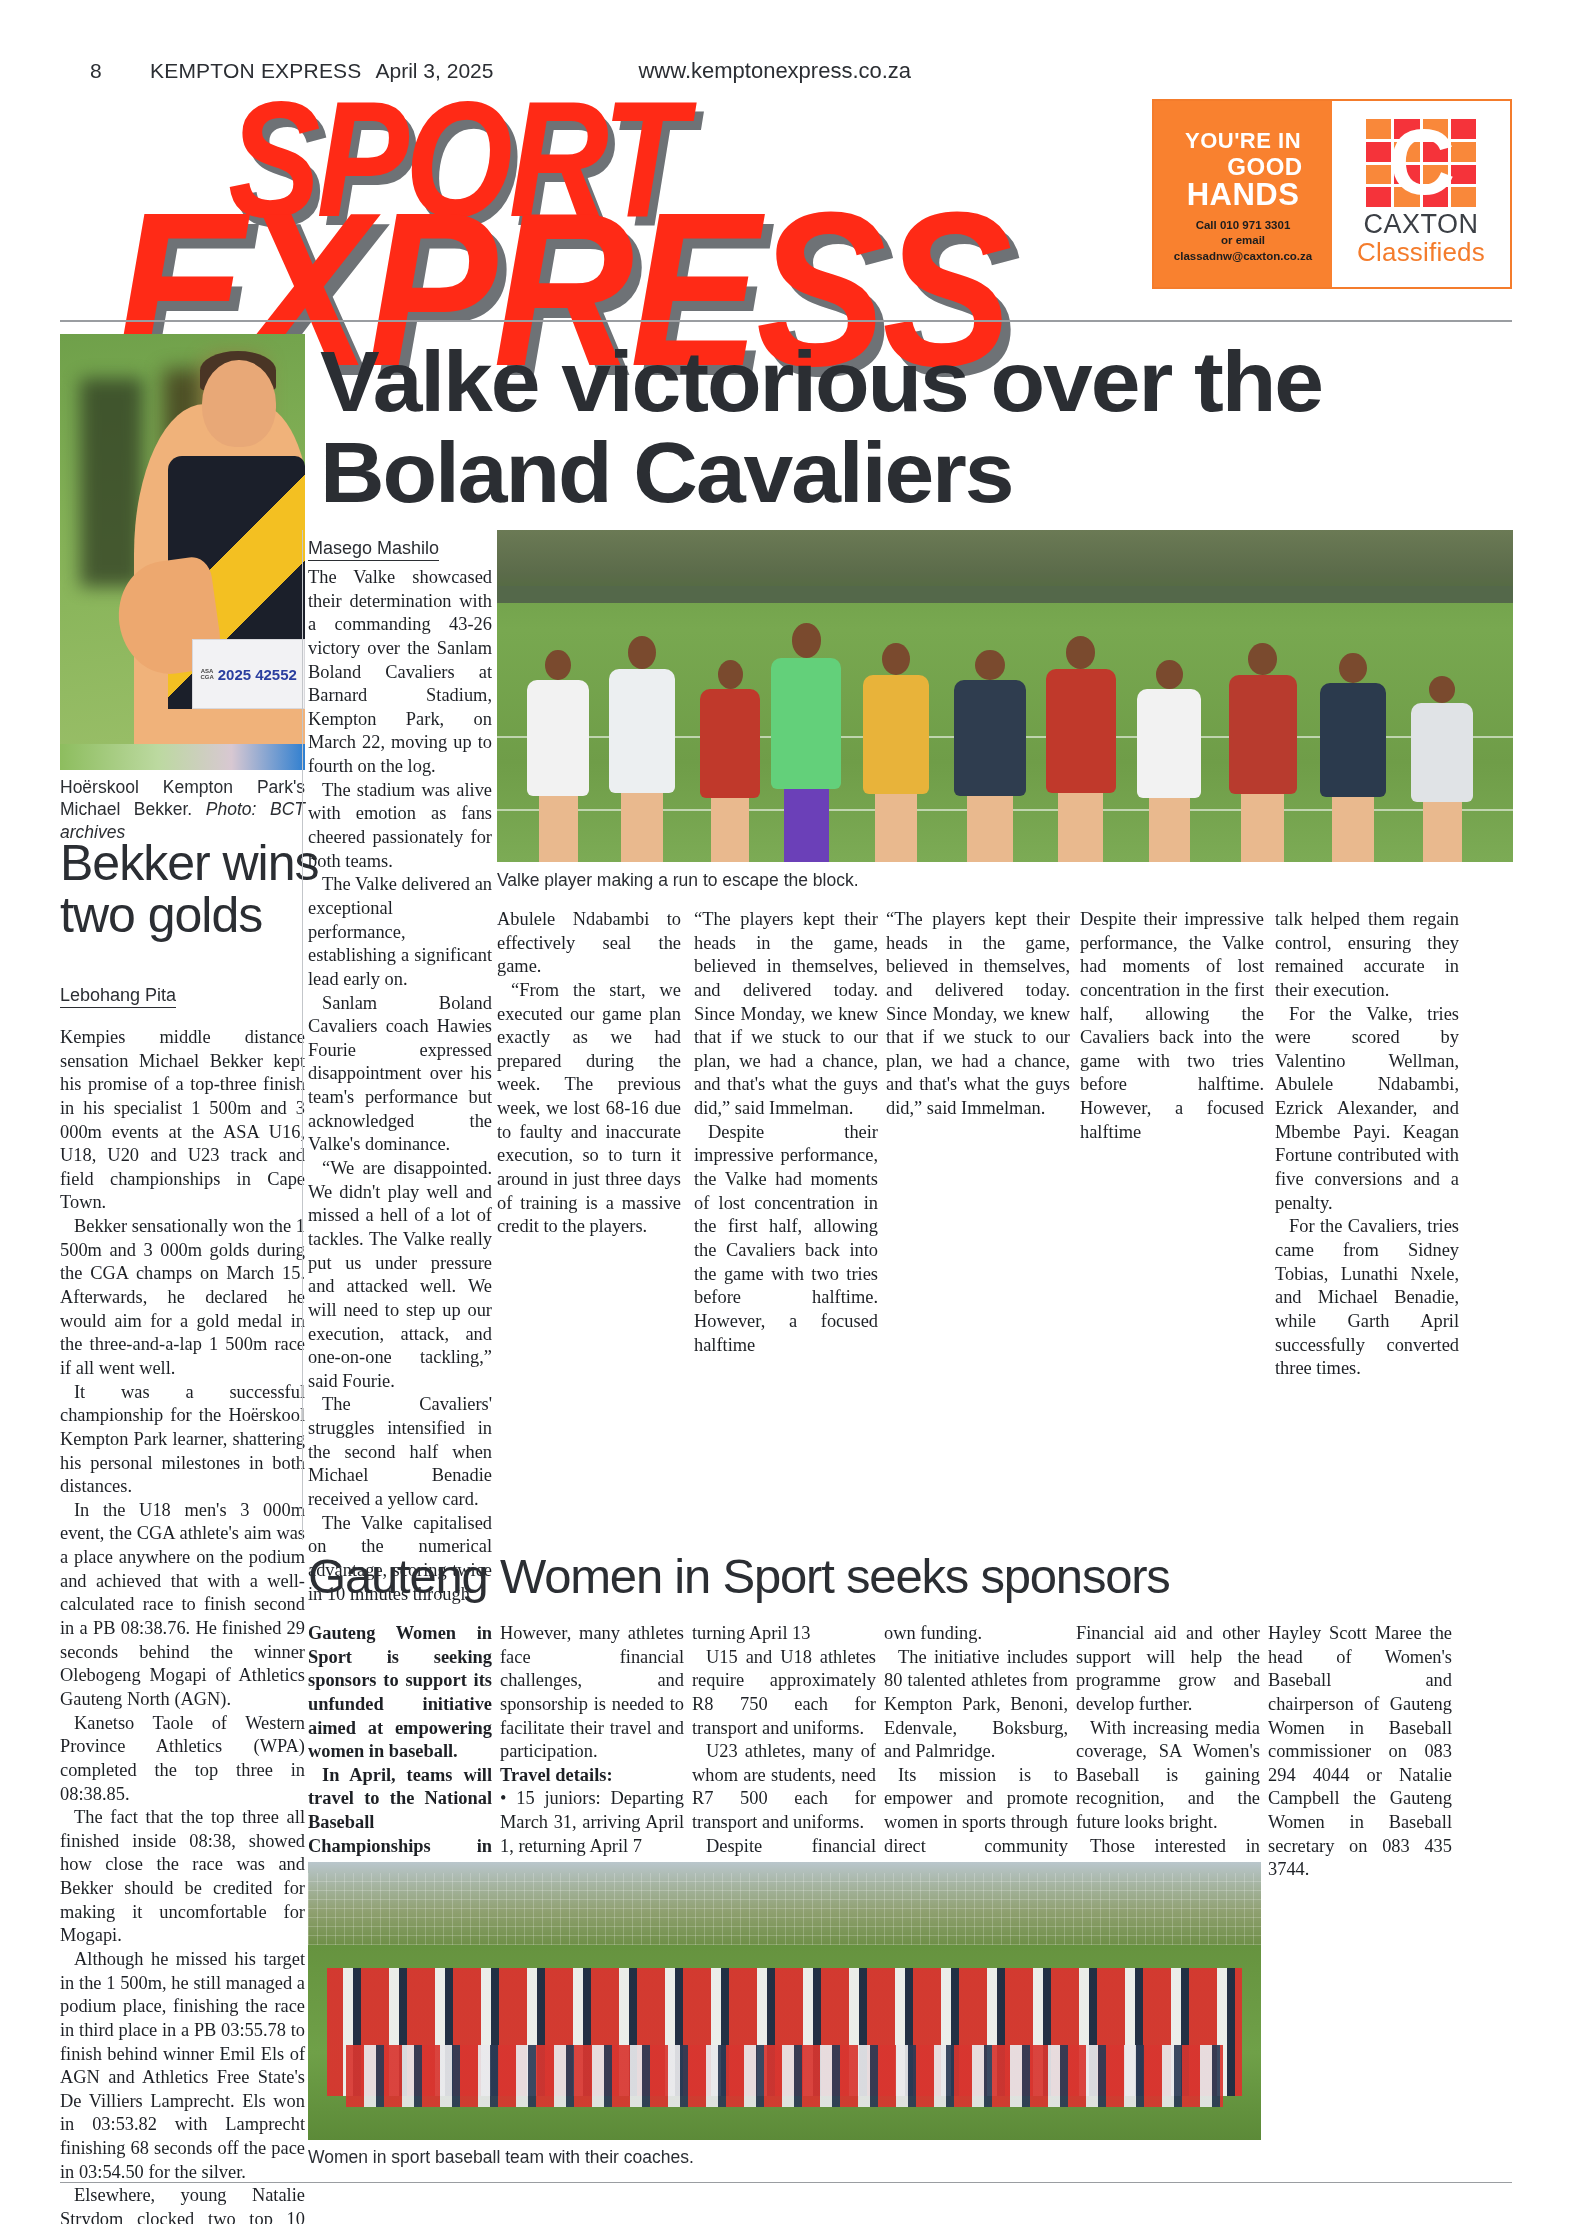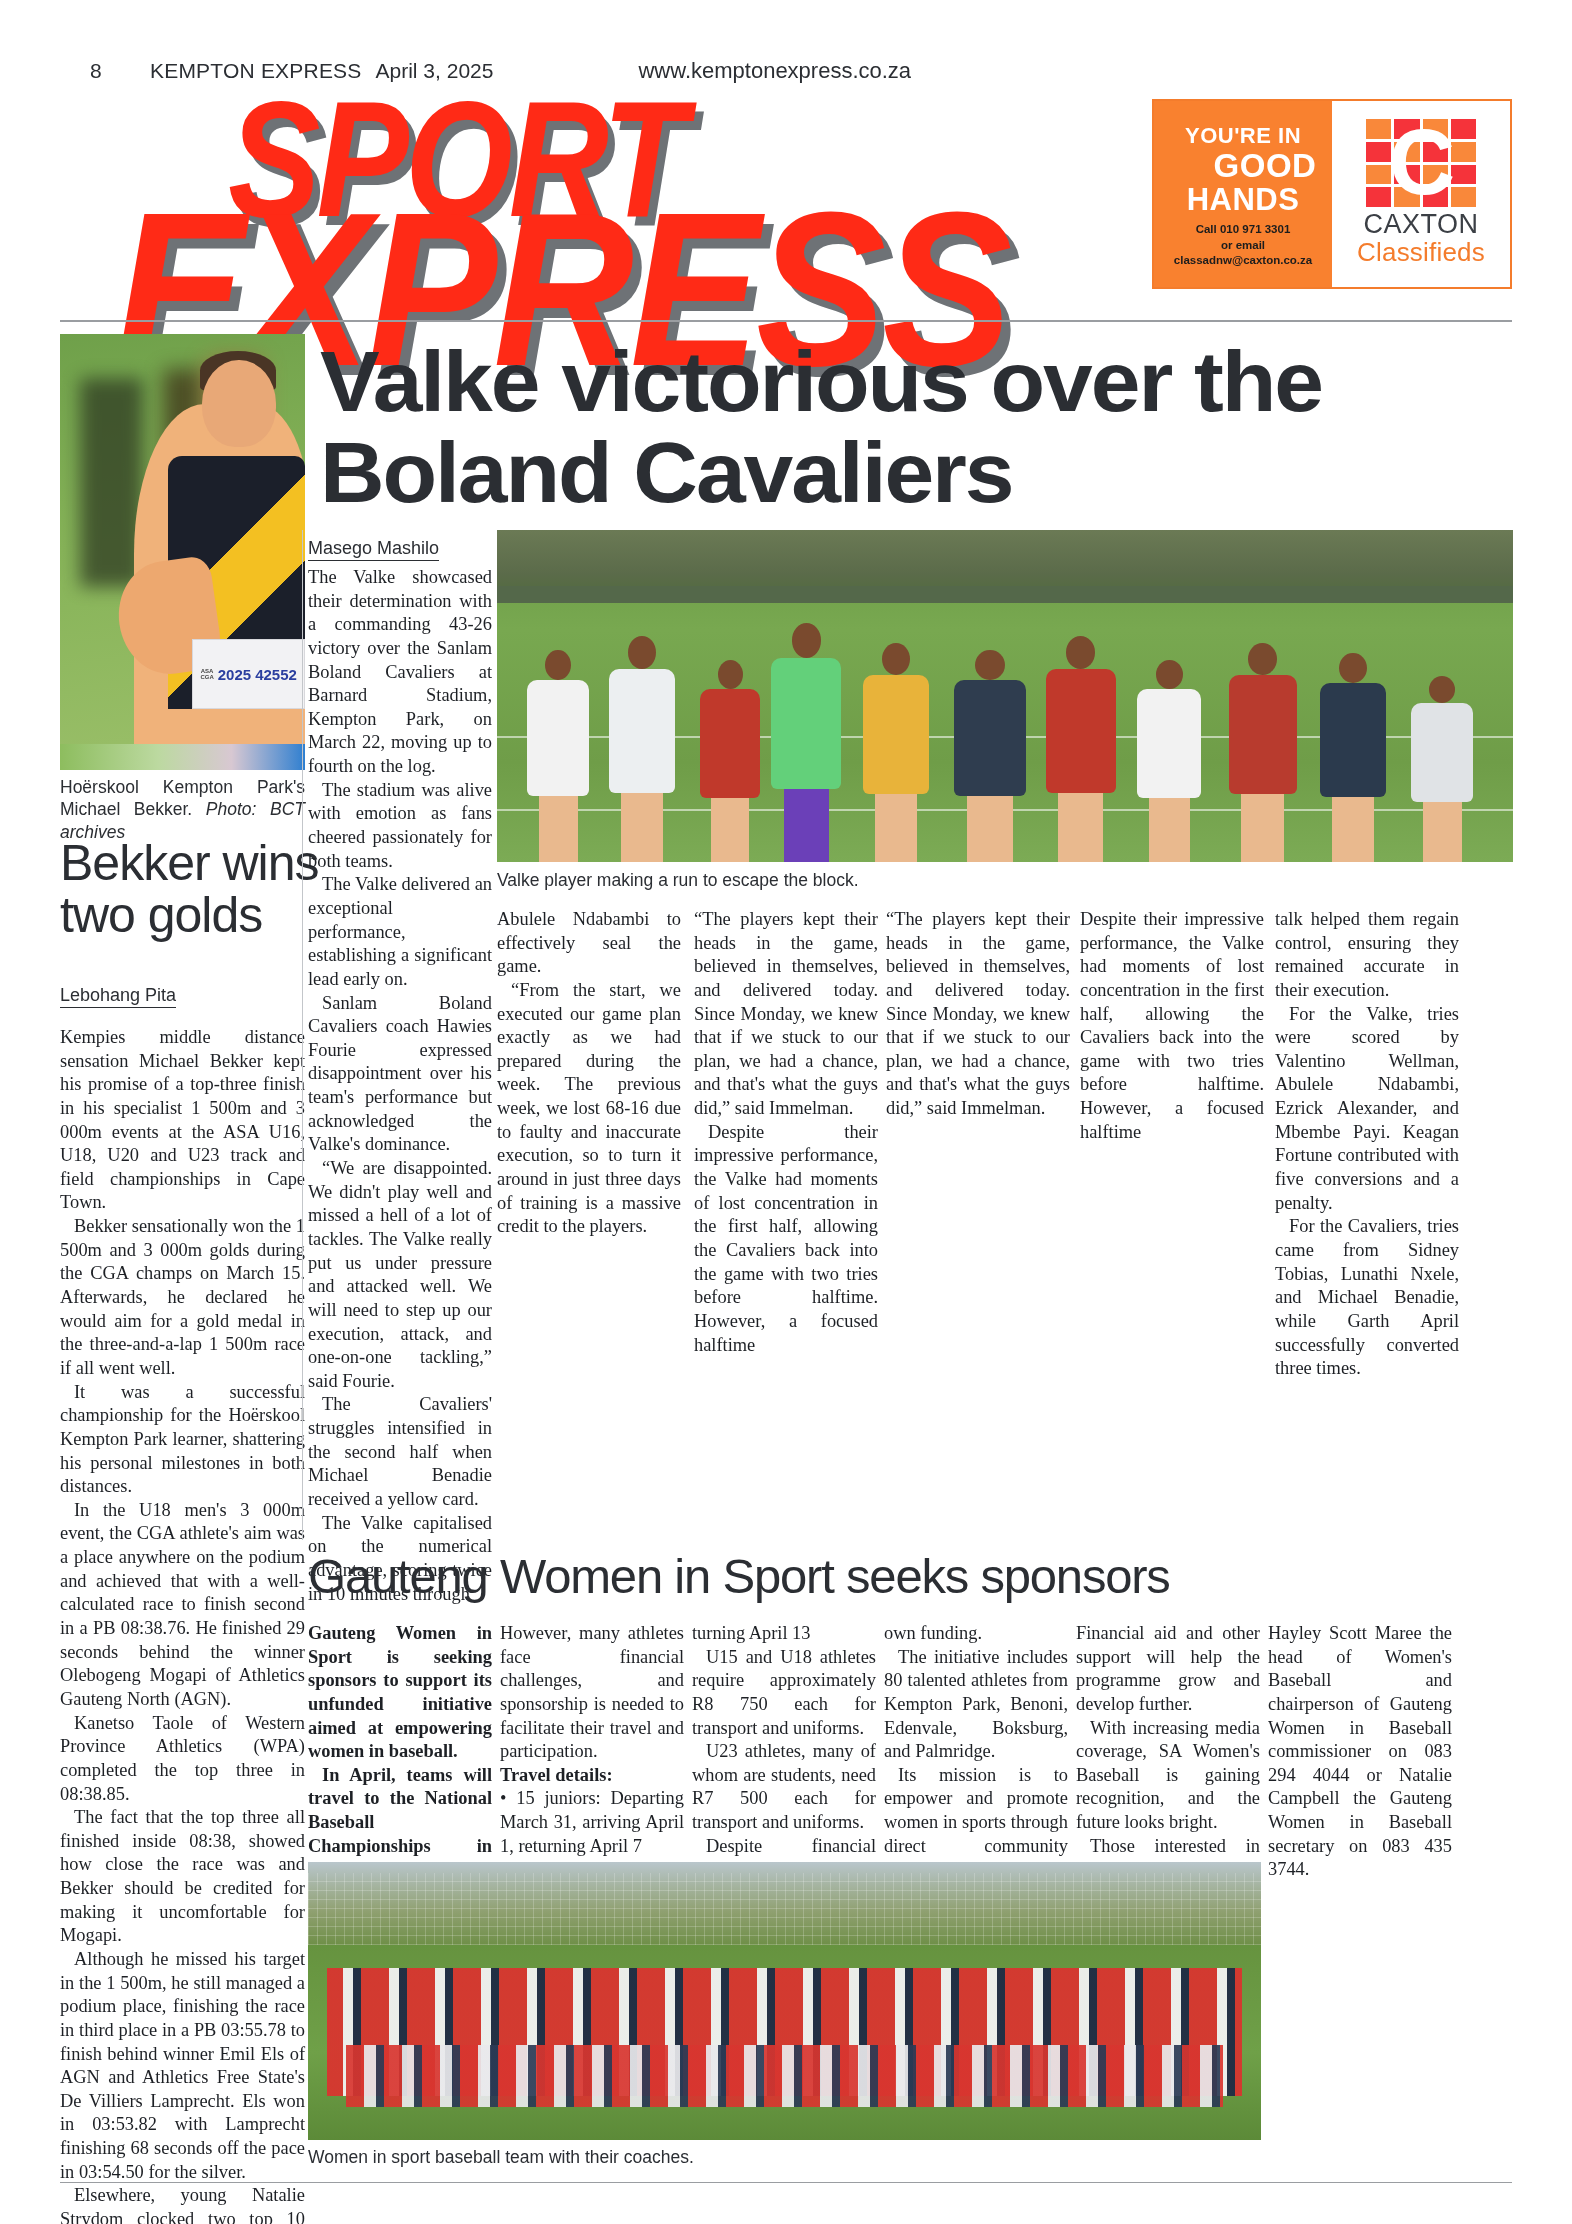--- a/index.html
+++ b/index.html
@@ -50,21 +50,21 @@
   .ad-box {
     position:absolute; left:1152px; top:99px; width:360px; height:190px;
     border:2px solid #f47c2c; background:#fff; display:flex;
   }
   .ad-left {
     width:50%; background:#f9812f; color:#fff;
     display:flex; flex-direction:column; align-items:center; justify-content:center;
     font-family:"Liberation Sans", sans-serif; padding-top:4px;
   }
   .ad-l1 { font-weight:700; font-size:22px; letter-spacing:.5px; }
-  .ad-l2 { font-weight:700; font-size:33px; letter-spacing:.5px; line-height:1.05;margin-left:44px; }
+  .ad-l2 { font-weight:700; font-size:24px; letter-spacing:.5px; line-height:1.05;margin-left:44px; }
   .ad-l3 { font-weight:700; font-size:31px; letter-spacing:.5px; line-height:1.05; margin-bottom:6px;}
   .ad-call { font-weight:700; font-size:11.5px; color:#1d1d1d; text-align:right; line-height:1.35; }
   .ad-right {
     width:50%; background:#fff; display:flex; flex-direction:column;
     align-items:center; justify-content:center; padding:6px 4px 8px;
   }
   .cax-mark { width:110px; height:88px; position:relative; margin-bottom:4px; display:grid;
               grid-template-columns:repeat(4,1fr); grid-template-rows:repeat(4,1fr); gap:3px; }
   .cax-mark i { display:block; }
   .cax-c {

